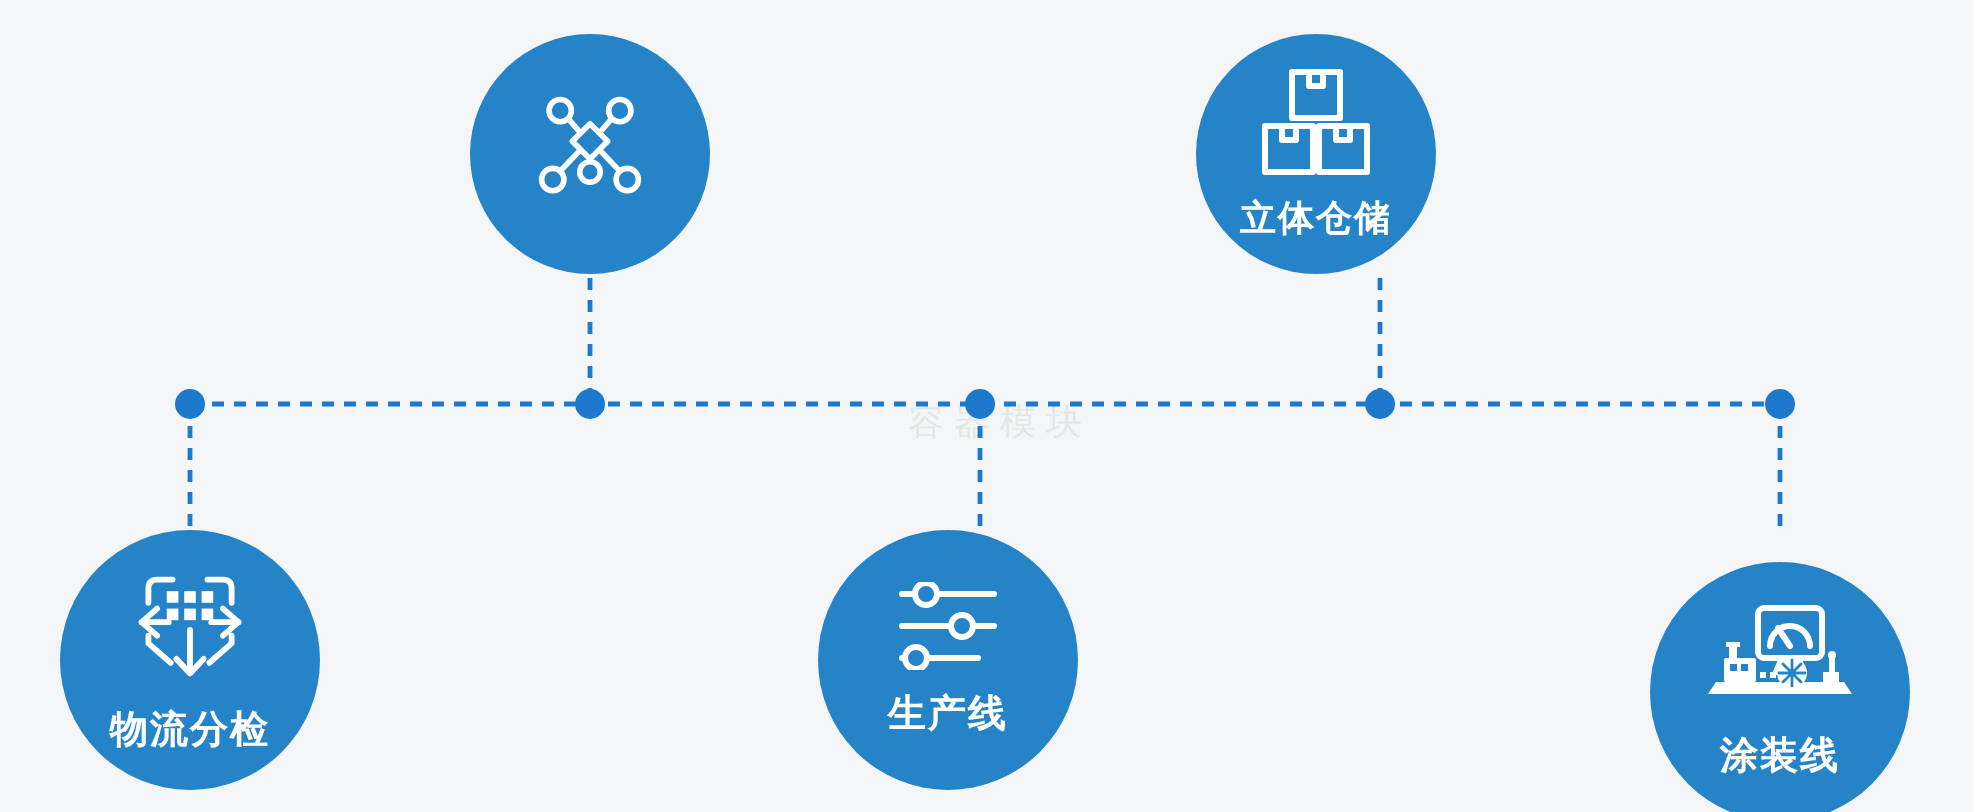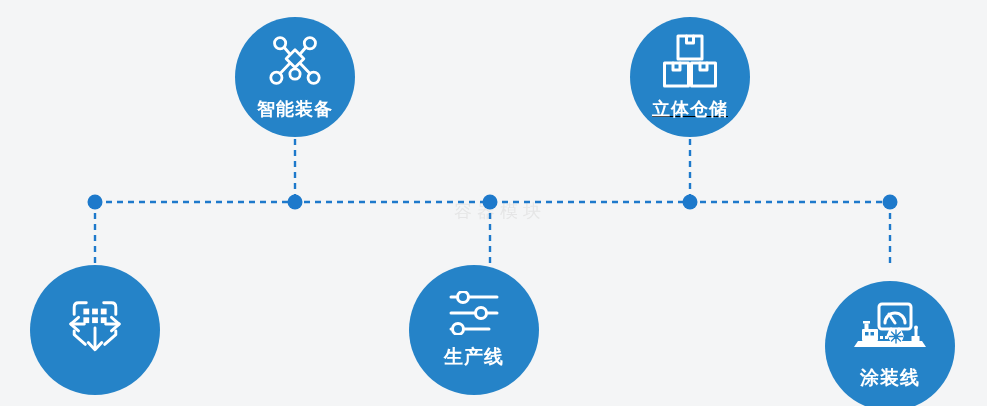--- a/index.html
+++ b/index.html
@@ -89,24 +89,23 @@
     <circle class="ic-stroke" cx="48" cy="10" r="6"></circle>
     <path class="ic-stroke" d="M32,17 L41.5,26.5 L32,36 L22.5,26.5 Z"></path>
     <circle class="ic-stroke" cx="32" cy="43" r="5.5"></circle>
     <circle class="ic-stroke" cx="12" cy="47" r="6"></circle>
     <circle class="ic-stroke" cx="52" cy="47" r="6"></circle>
     <line class="ic-stroke" x1="20.5" y1="14.5" x2="26.5" y2="21.5"></line>
     <line class="ic-stroke" x1="43.5" y1="14.5" x2="37.5" y2="21.5"></line>
     <line class="ic-stroke" x1="26.5" y1="31.5" x2="16" y2="42.5"></line>
     <line class="ic-stroke" x1="37.5" y1="31.5" x2="48" y2="42.5"></line>
   </svg>
-  <div class="label">智能装备</div>
 </div>
 
-<div class="node node-top" style="left:630px;top:17px;text-decoration:underline;">
+<div class="node node-top" style="left:598px;top:17px;">
   <svg class="icon" width="54" height="54" viewBox="0 0 54 54">
     <rect class="ic-stroke" x="15" y="2" width="24" height="23" stroke-width="2.6"></rect>
     <path class="ic-stroke" d="M23.5,2 L23.5,9 L30.5,9 L30.5,2" stroke-width="2.4"></path>
     <rect class="ic-stroke" x="1.5" y="29" width="24" height="23" stroke-width="2.6"></rect>
     <path class="ic-stroke" d="M10,29 L10,36 L17,36 L17,29" stroke-width="2.4"></path>
     <rect class="ic-stroke" x="28.5" y="29" width="24" height="23" stroke-width="2.6"></rect>
     <path class="ic-stroke" d="M37,29 L37,36 L44,36 L44,29" stroke-width="2.4"></path>
   </svg>
   <div class="label">立体仓储</div>
 </div>
@@ -123,20 +122,21 @@
     <path class="ic-stroke" d="M52.5,36 L52.5,40 L41,50"></path>
     <line class="ic-stroke" x1="31" y1="33" x2="31" y2="54"></line>
     <path class="ic-stroke" d="M24,48 L31,55.5 L38,48"></path>
     <rect class="ic-fill" x="19" y="13" width="6" height="6"></rect>
     <rect class="ic-fill" x="28" y="13" width="6" height="6"></rect>
     <rect class="ic-fill" x="37" y="13" width="6" height="6"></rect>
     <rect class="ic-fill" x="19" y="22" width="6" height="6"></rect>
     <rect class="ic-fill" x="28" y="22" width="6" height="6"></rect>
     <rect class="ic-fill" x="37" y="22" width="6" height="6"></rect>
   </svg>
+  <div class="label">物流分检</div>
 </div>
 
 <div class="node node-bottom" style="left:409px;top:265px;">
   <svg class="icon" width="52" height="44" viewBox="0 0 52 44">
     <line class="ic-stroke" x1="3" y1="6" x2="49" y2="6" stroke-width="3.4"></line>
     <circle class="ring-mask" cx="15" cy="6" r="5.5"></circle>
     <line class="ic-stroke" x1="3" y1="22" x2="49" y2="22" stroke-width="3.4"></line>
     <circle class="ring-mask" cx="33" cy="22" r="5.5"></circle>
     <line class="ic-stroke" x1="3" y1="38" x2="41" y2="38" stroke-width="3.4"></line>
     <circle class="ring-mask" cx="10" cy="38" r="5.5"></circle>

